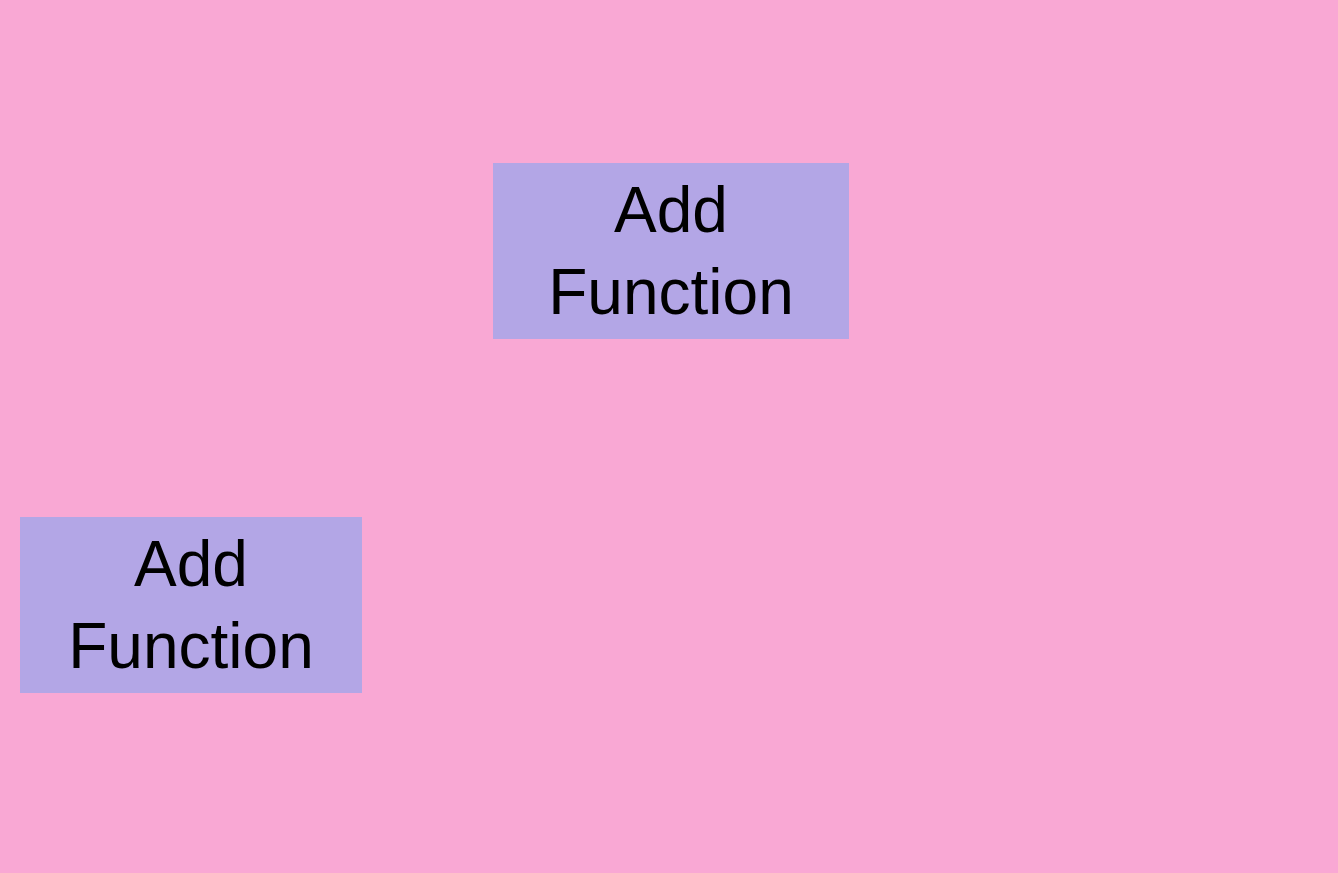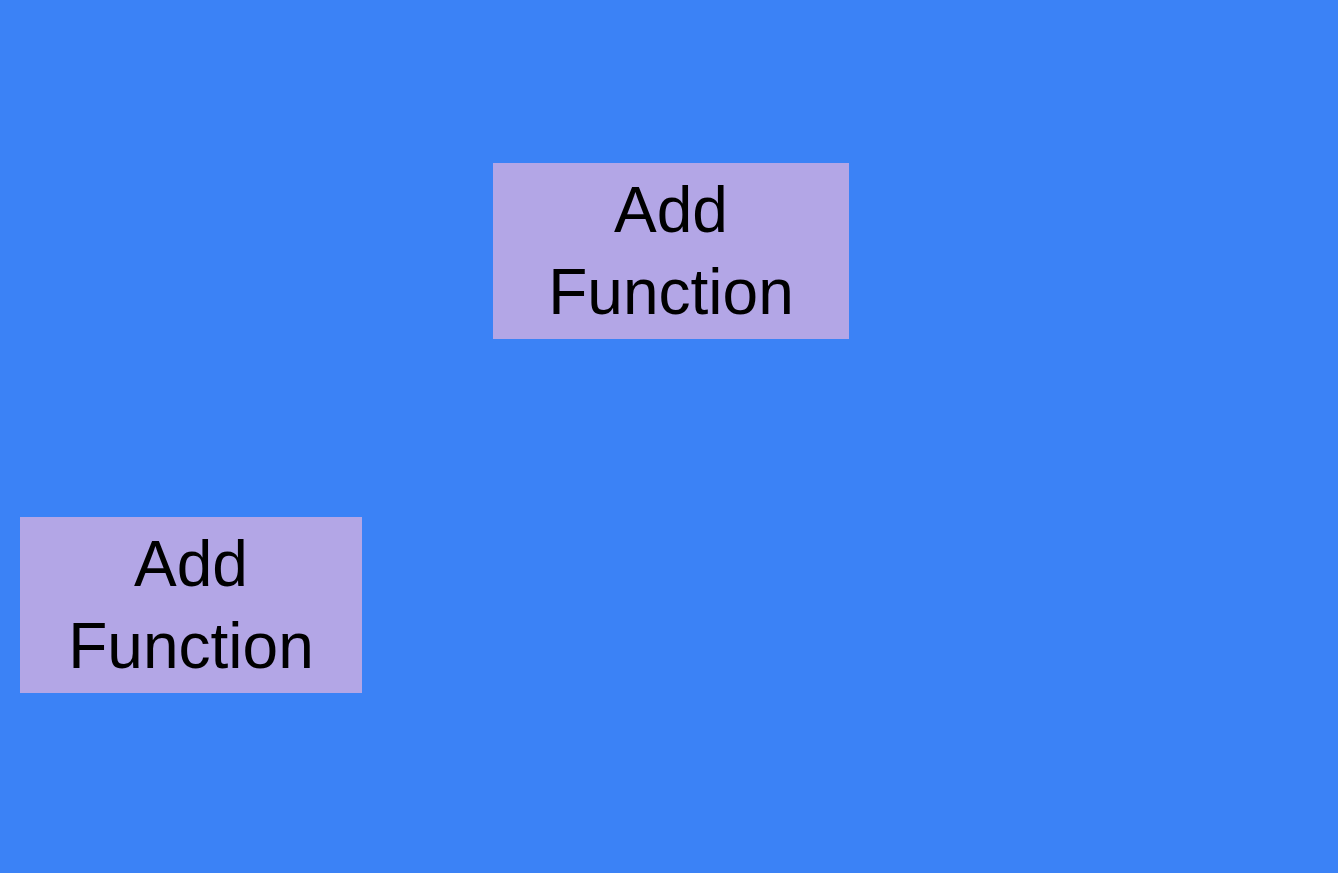--- a/index.html
+++ b/index.html
@@ -33,21 +33,21 @@
     cursor: pointer;
     user-select: none;
   }
   .node-line {
     display: block;
   }
 </style>
 </head>
 <body style="background: rgb(0, 0, 0);">
 
-<div id="canvas" style="width: 1338px; height: 873px; background: #3b82f6;">
+<div id="canvas" style="width: 1338px; height: 873px; background: #f9a8d4;">
 
   <div class="node" style="left: 493px; top: 163px; width: 356px; height: 176px; background: rgb(179, 166, 230); color: rgb(0, 0, 0); font-size: 64px;">
     <span class="node-line">Add</span>
     <span class="node-line">Function</span>
   </div>
 
   <div class="node" style="left: 20px; top: 517px; width: 342px; height: 176px; background: rgb(179, 166, 230); color: rgb(0, 0, 0); font-size: 64px;">
     <span class="node-line">Add</span>
     <span class="node-line">Function</span>
   </div>

